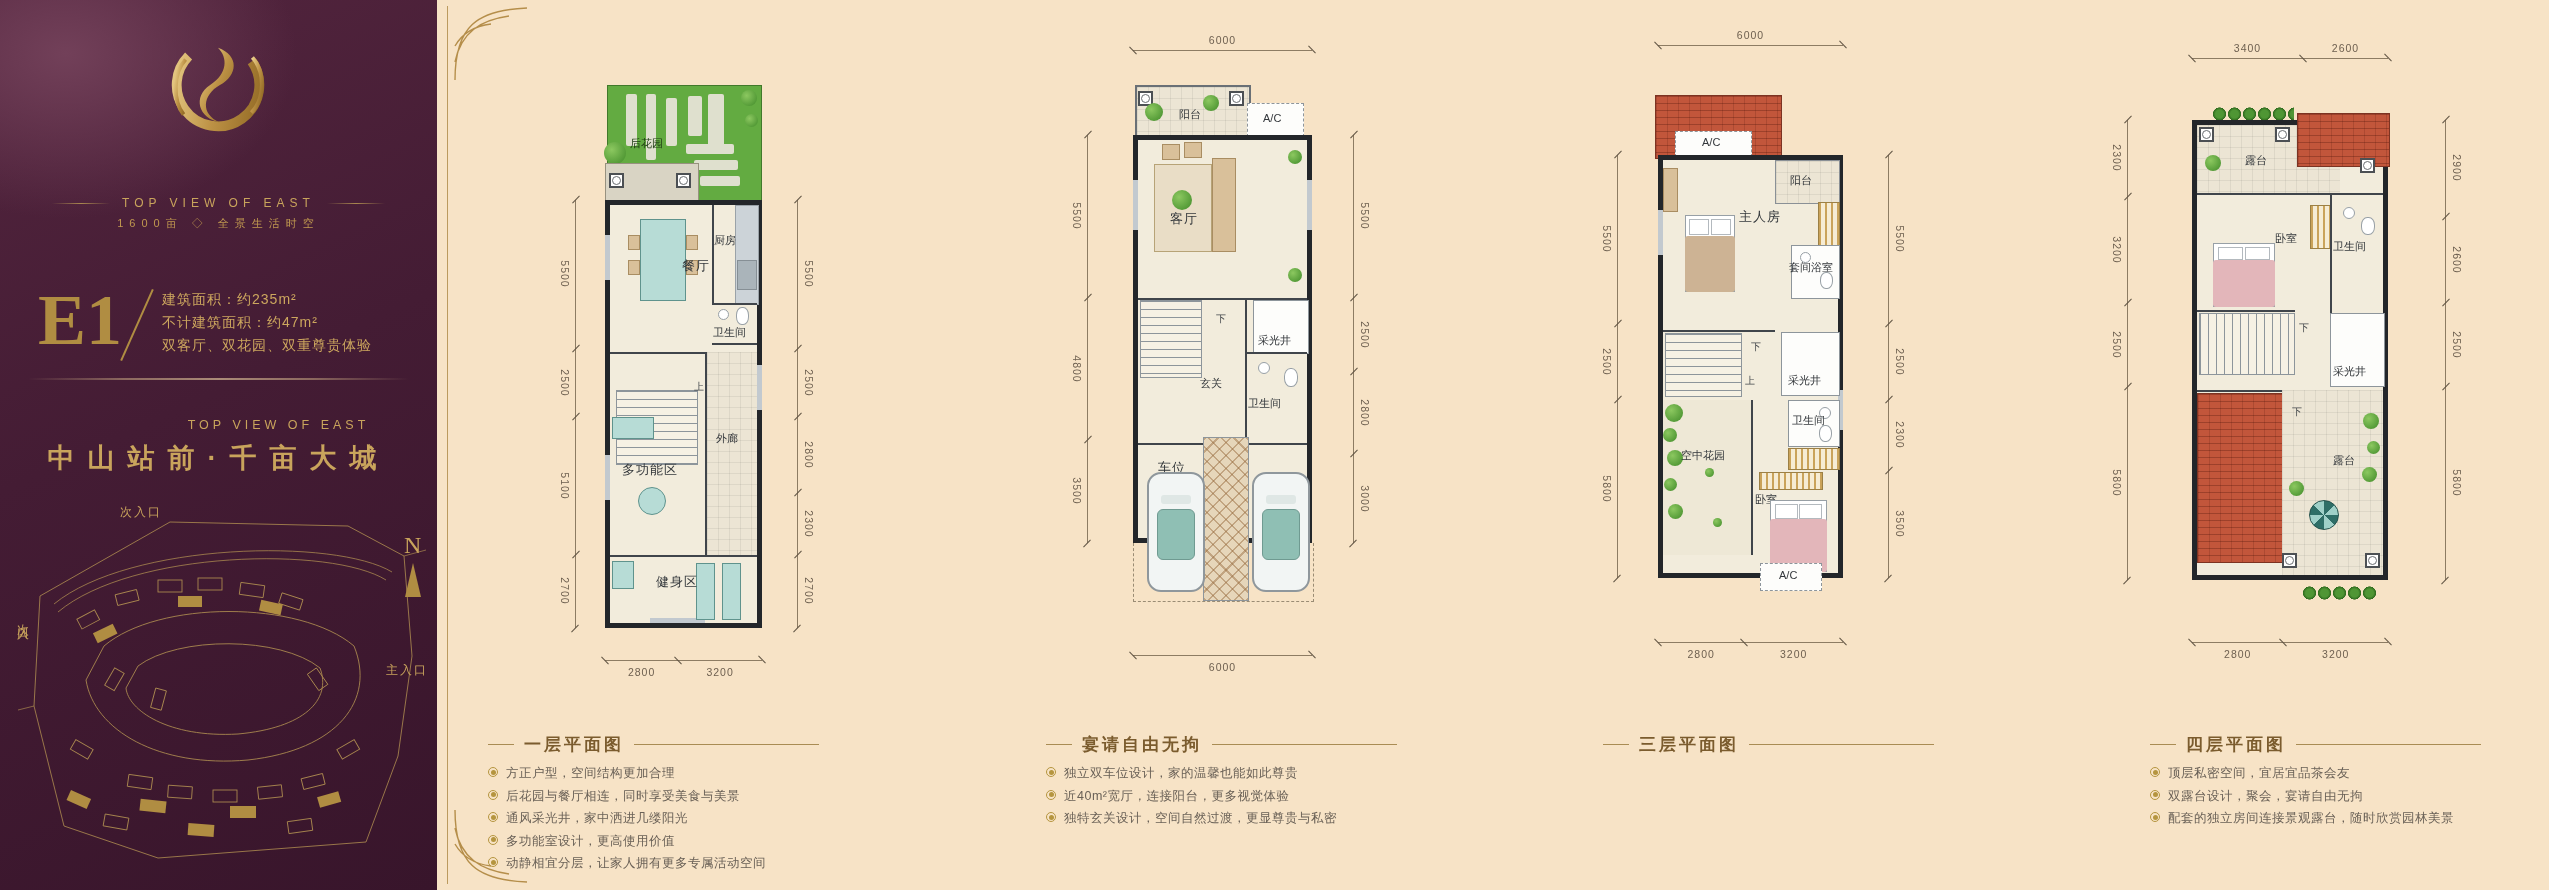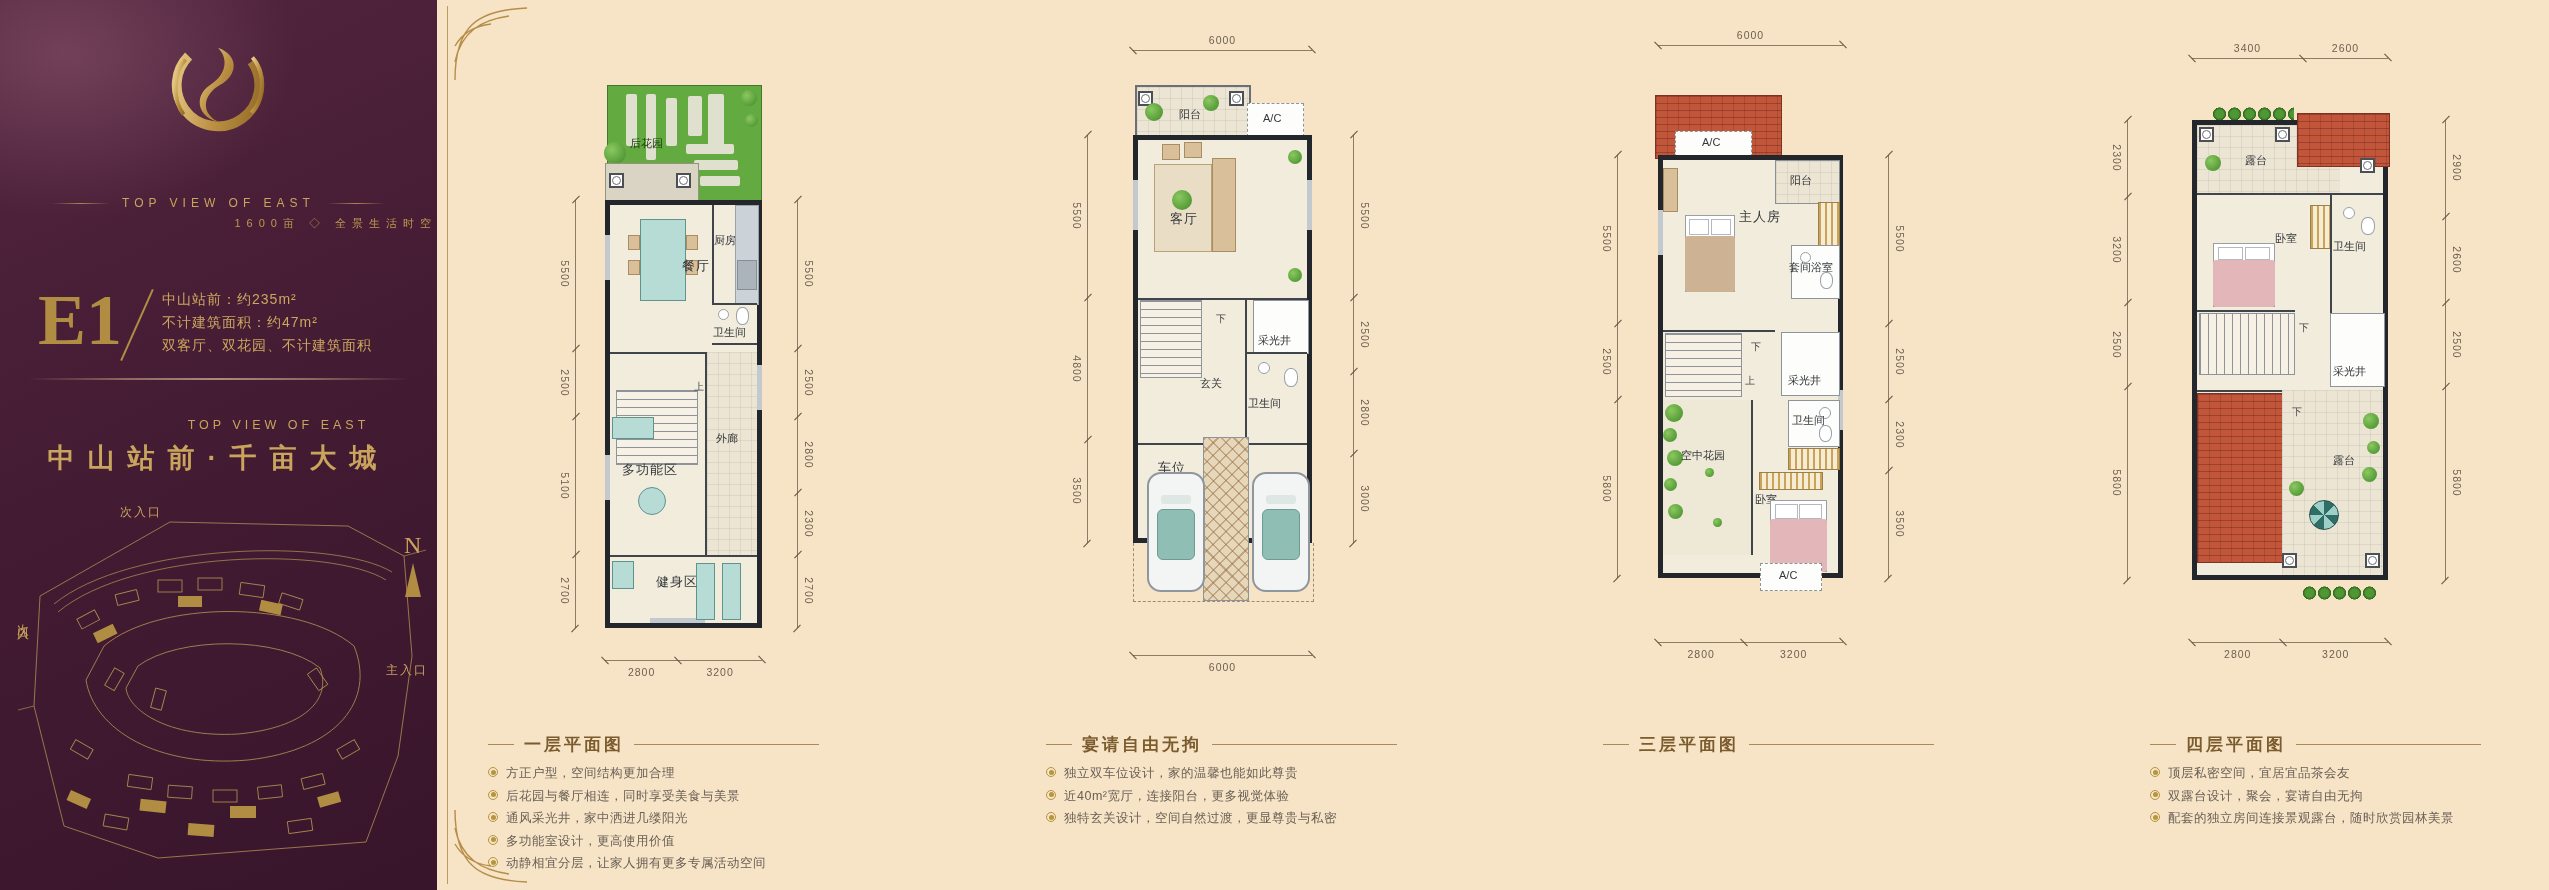--- a/index.html
+++ b/index.html
@@ -10,21 +10,21 @@
     background:radial-gradient(ellipse 420px 300px at 15% 6%, #724059 0%, rgba(0,0,0,0) 55%),
                linear-gradient(155deg,#53253e 0%,#441c34 45%,#38152b 100%);}
   .logo{position:absolute;left:158px;top:28px;width:120px;height:118px;}
   .brand{position:absolute;left:0;top:136px;width:437px;margin:0;text-align:center;
     font-family:"Liberation Serif",serif;font-weight:bold;font-size:45px;letter-spacing:9px;
     background:linear-gradient(180deg,#f8f4ea 15%,#e8d9b4 45%,#caa35c 85%);
     -webkit-background-clip:text;background-clip:text;color:transparent;}
   .brand-en{position:absolute;left:0;top:196px;width:437px;display:flex;align-items:center;justify-content:center;gap:12px;
     color:#c9a45c;font-size:12px;letter-spacing:5px;}
   .brand-en .ln{width:58px;height:1px;background:linear-gradient(90deg,transparent,#a9874f,transparent);}
-  .tagline{position:absolute;left:0;top:216px;width:437px;text-align:right;color:#c0984f;font-size:11px;letter-spacing:6px;}
+  .tagline{position:absolute;left:0;top:216px;width:437px;text-align:center;color:#c0984f;font-size:11px;letter-spacing:6px;}
   .unit{position:absolute;left:38px;top:286px;display:flex;align-items:flex-start;}
   .unit-code{font-family:"Liberation Serif",serif;font-size:72px;line-height:68px;font-weight:bold;color:#b08d42;letter-spacing:0;}
   .unit-slash{width:2px;height:78px;background:#b08d42;transform:rotate(24deg);margin:0 24px 0 14px;}
   .unit-lines{padding-top:2px;color:#cda75e;font-size:14px;line-height:23px;letter-spacing:1px;}
   .sb-divider{position:absolute;left:28px;top:378px;width:381px;height:2px;
     background:linear-gradient(90deg,transparent,rgba(226,196,146,.45) 25%,rgba(240,214,166,.6) 50%,rgba(226,196,146,.45) 75%,transparent);}
   .slogan-en{position:absolute;left:120px;top:418px;width:317px;text-align:center;color:#c9a45c;font-size:12.5px;letter-spacing:4px;}
   .slogan{position:absolute;left:0;top:440px;width:437px;text-align:center;color:#c9a45c;font-size:27px;letter-spacing:13px;font-weight:600;}
   .map{position:absolute;left:8px;top:494px;width:422px;height:390px;}
   .map-label{position:absolute;color:#c9a45c;font-size:12px;letter-spacing:2px;}
@@ -136,23 +136,23 @@
       <span class="ln"></span>
       <span>TOP VIEW OF EAST</span>
       <span class="ln"></span>
     </div>
     <div class="tagline">1600亩 ◇ 全景生活时空</div>
 
     <div class="unit">
       <div class="unit-code">E1</div>
       <div class="unit-slash"></div>
       <div class="unit-lines">
-        <div>中山站前：约235m²</div>
+        <div>建筑面积：约235m²</div>
         <div>不计建筑面积：约47m²</div>
-        <div>双客厅、双花园、不计建筑面积</div>
+        <div>双客厅、双花园、双重尊贵体验</div>
       </div>
     </div>
 
     <div class="sb-divider"></div>
     <div class="slogan-en">TOP VIEW OF EAST</div>
     <div class="slogan">中山站前·千亩大城</div>
 
     <div class="map">
       <svg viewBox="0 0 422 390" width="422" height="390">
         <g stroke="#a9874f" fill="none" stroke-width="1">

